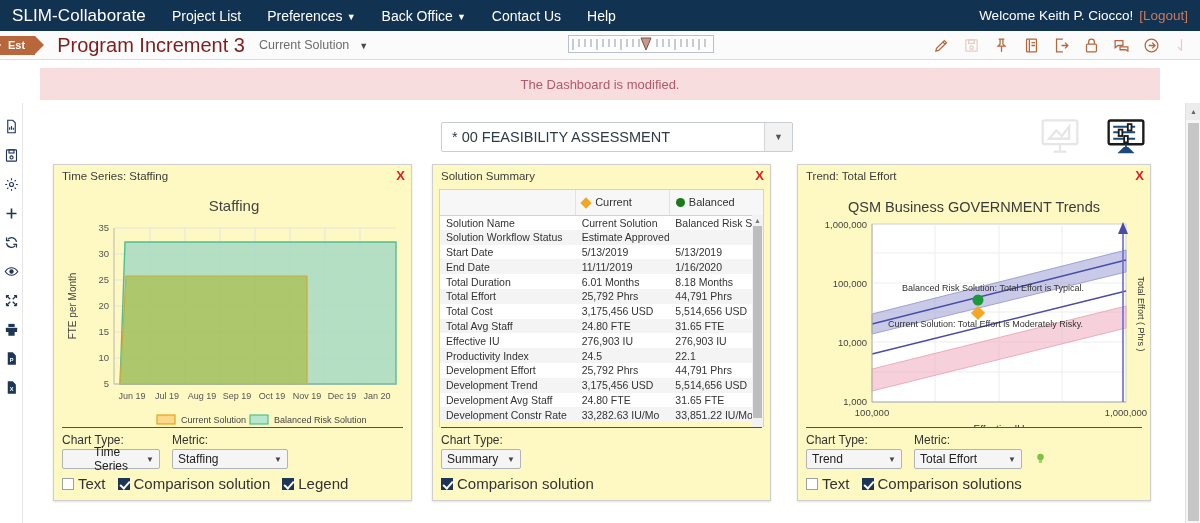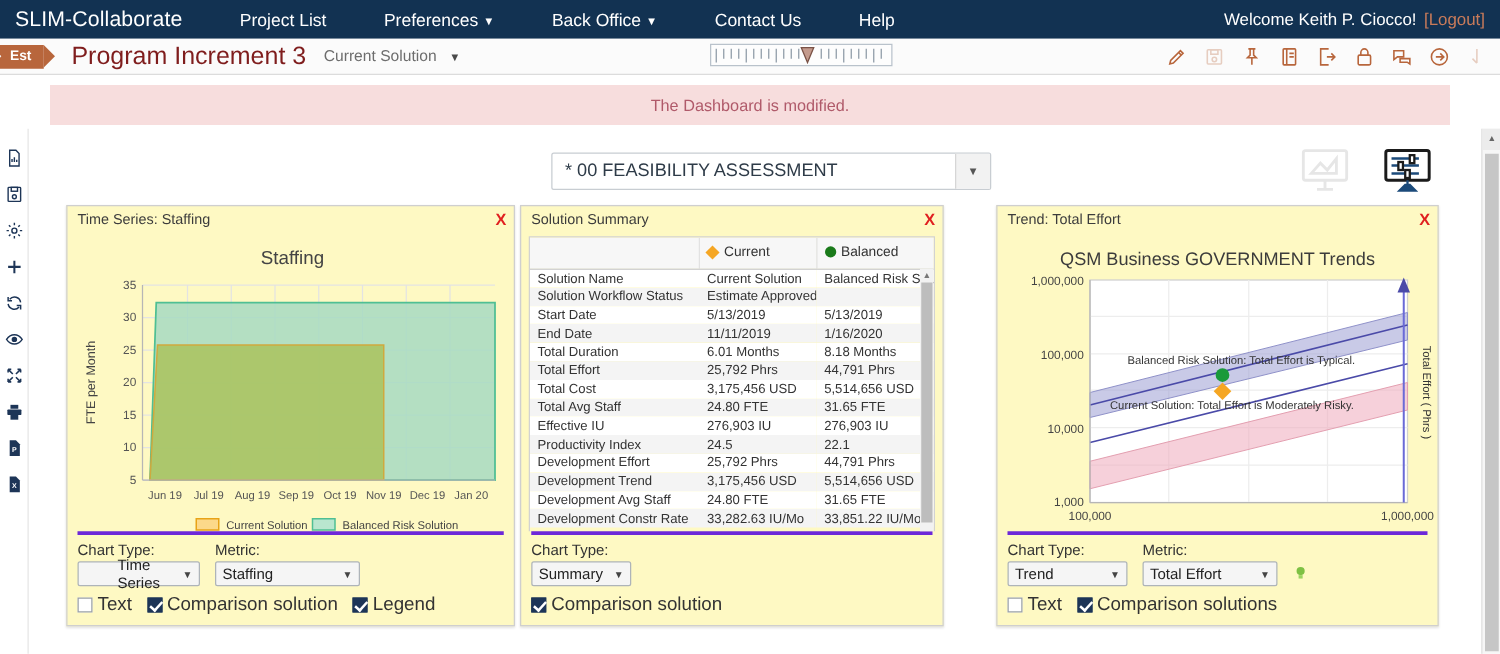--- a/index.html
+++ b/index.html
@@ -6,21 +6,20 @@
   html, body {
     width: 1200px; height: 523px;
     font-family: "Liberation Sans", sans-serif;
     background: #ffffff; overflow: hidden;
   }
   
   .topnav {
     height: 31px; background: #123252; color: #fff;
     display: flex; align-items: center; padding: 0 12px;
     font-size: 14.5px;
-    gap: 20px;
   }
   .brand { font-size: 17px; margin-right: 26px; letter-spacing: .1px; }
   .navitem { margin-right: 26px; font-size: 14px; cursor: pointer; white-space: nowrap; }
   .caret-dn { font-size: 9px; margin-left: 4px; position: relative; top: -1px; }
   .nav-right { margin-left: auto; display: flex; align-items: center; font-size: 13.5px; }
   .logout { color: #c97b5a; margin-left: 6px; cursor: pointer; }
 
   
   .subbar {
     height: 29px; background: #fbfbfb; border-bottom: 1px solid #dcdcdc;
@@ -85,29 +84,29 @@
   .view-icons svg { width: 44px; height: 42px; cursor: pointer; }
 
   
   .panels { position: relative; height: 340px; }
   .panel {
     position: absolute; top: 0; background: #fef9c3;
     border: 1px solid #cfcfcf; box-shadow: 0 1px 2px rgba(0,0,0,.12);
     display: flex; flex-direction: column;
   }
   #panel-1 { left: 53px; width: 359px; height: 337px; }
-  #panel-2 { left: 416px; width: 339px; height: 337px; }
+  #panel-2 { left: 432px; width: 339px; height: 337px; }
   #panel-3 { left: 797px; width: 354px; height: 337px; }
   .panel-head {
     height: 21px; display: flex; align-items: center; padding: 0 6px 0 8px;
     font-size: 11.5px; color: #3c3c3c; flex: none;
   }
   .panel-x { margin-left: auto; color: #e02020; font-weight: bold; font-size: 13px; cursor: pointer; }
   .panel-body { flex: 1; position: relative; overflow: hidden; }
-  .panel-foot { flex: none; border-top: 3px solid #6d28d9; margin: 0 8px; padding: 5px 0 8px 0; }
+  .panel-foot { flex: none; border-top: 1px solid #6d28d9; margin: 0 8px; padding: 5px 0 8px 0; }
   .ctl-row { display: flex; align-items: flex-end; gap: 12px; }
   .ctl-lbl { font-size: 12px; color: #333; margin-bottom: 2px; display: block; }
   .sel {
     height: 20px; border: 1px solid #aeb4b9; background: #f5f5f5;
     display: flex; align-items: center; font-size: 12px; color: #222;
     padding-left: 5px; border-radius: 2px; cursor: pointer;
   }
   .sel .cv { margin-left: auto; font-size: 8px; padding-right: 5px; color: #444; }
   .w1 { width: 98px; padding-left: 31px; } .w2 { width: 116px; } .w3 { width: 80px; } .w4 { width: 96px; } .w5 { width: 108px; }
   .chk-row { display: flex; align-items: center; gap: 4px; margin-top: 6px; font-size: 15px; color: #333; }

